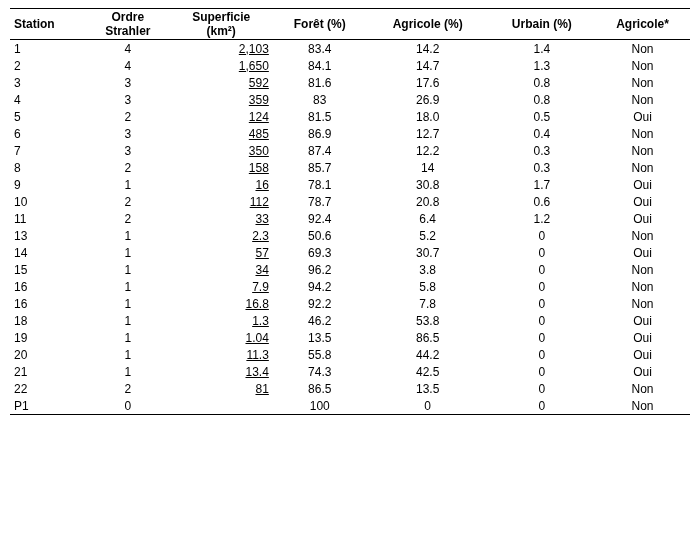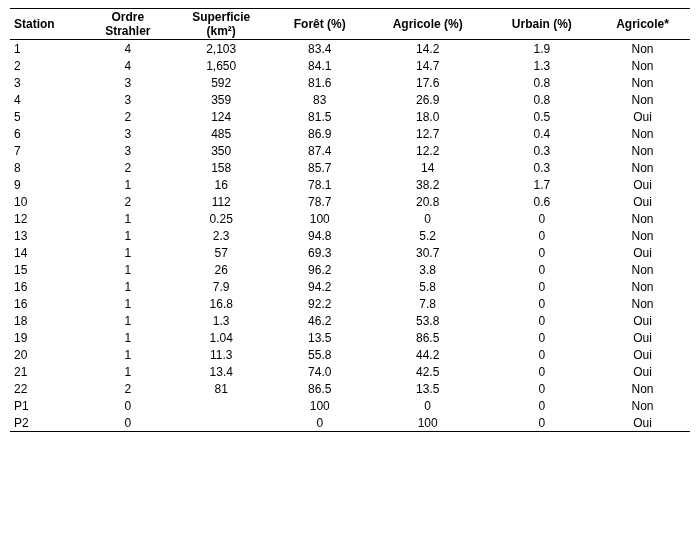--- a/index.html
+++ b/index.html
@@ -35,21 +35,22 @@
     }
     td {
       text-align: center;
       padding: 1.5px 4px;
       font-size: 12px;
     }
     td.left-align {
       text-align: left;
     }
     td.right-align {
-      text-align: center;
+      text-align: right;
+      text-decoration: underline;
     }
   </style>
 </head>
 <body>
 
 <table>
   <thead>
     <tr>
       <th class="left-align">Station</th>
       <th>Ordre<br>Strahler</th>
@@ -60,21 +61,21 @@
       <th>Agricole*</th>
     </tr>
   </thead>
   <tbody id="table-body">
   <tr>
         <td class="left-align">1</td>
         <td>4</td>
         <td class="right-align">2,103</td>
         <td>83.4</td>
         <td>14.2</td>
-        <td>1.9</td>
+        <td>1.4</td>
         <td>Non</td>
       </tr>
       <tr>
         <td class="left-align">2</td>
         <td>4</td>
         <td class="right-align">1,650</td>
         <td>84.1</td>
         <td>14.7</td>
         <td>1.3</td>
         <td>Non</td>
@@ -131,64 +132,64 @@
         <td>85.7</td>
         <td>14</td>
         <td>0.3</td>
         <td>Non</td>
       </tr>
       <tr>
         <td class="left-align">9</td>
         <td>1</td>
         <td class="right-align">16</td>
         <td>78.1</td>
-        <td>38.2</td>
+        <td>30.8</td>
         <td>1.7</td>
         <td>Oui</td>
       </tr>
       <tr>
         <td class="left-align">10</td>
         <td>2</td>
         <td class="right-align">112</td>
         <td>78.7</td>
         <td>20.8</td>
         <td>0.6</td>
         <td>Oui</td>
       </tr>
       <tr>
-        <td class="left-align">12</td>
-        <td>1</td>
-        <td class="right-align">0.25</td>
-        <td>100</td>
-        <td>0</td>
-        <td>0</td>
-        <td>Non</td>
+        <td class="left-align">11</td>
+        <td>2</td>
+        <td class="right-align">33</td>
+        <td>92.4</td>
+        <td>6.4</td>
+        <td>1.2</td>
+        <td>Oui</td>
       </tr>
       <tr>
         <td class="left-align">13</td>
         <td>1</td>
         <td class="right-align">2.3</td>
-        <td>94.8</td>
+        <td>50.6</td>
         <td>5.2</td>
         <td>0</td>
         <td>Non</td>
       </tr>
       <tr>
         <td class="left-align">14</td>
         <td>1</td>
         <td class="right-align">57</td>
         <td>69.3</td>
         <td>30.7</td>
         <td>0</td>
         <td>Oui</td>
       </tr>
       <tr>
         <td class="left-align">15</td>
         <td>1</td>
-        <td class="right-align">26</td>
+        <td class="right-align">34</td>
         <td>96.2</td>
         <td>3.8</td>
         <td>0</td>
         <td>Non</td>
       </tr>
       <tr>
         <td class="left-align">16</td>
         <td>1</td>
         <td class="right-align">7.9</td>
         <td>94.2</td>
@@ -229,21 +230,21 @@
         <td class="right-align">11.3</td>
         <td>55.8</td>
         <td>44.2</td>
         <td>0</td>
         <td>Oui</td>
       </tr>
       <tr>
         <td class="left-align">21</td>
         <td>1</td>
         <td class="right-align">13.4</td>
-        <td>74.0</td>
+        <td>74.3</td>
         <td>42.5</td>
         <td>0</td>
         <td>Oui</td>
       </tr>
       <tr>
         <td class="left-align">22</td>
         <td>2</td>
         <td class="right-align">81</td>
         <td>86.5</td>
         <td>13.5</td>
@@ -251,24 +252,15 @@
         <td>Non</td>
       </tr>
       <tr>
         <td class="left-align">P1</td>
         <td>0</td>
         <td class="right-align"></td>
         <td>100</td>
         <td>0</td>
         <td>0</td>
         <td>Non</td>
-      </tr>
-      <tr>
-        <td class="left-align">P2</td>
-        <td>0</td>
-        <td class="right-align"></td>
-        <td>0</td>
-        <td>100</td>
-        <td>0</td>
-        <td>Oui</td>
       </tr>
     </tbody>
 </table>
 
 </body></html>

